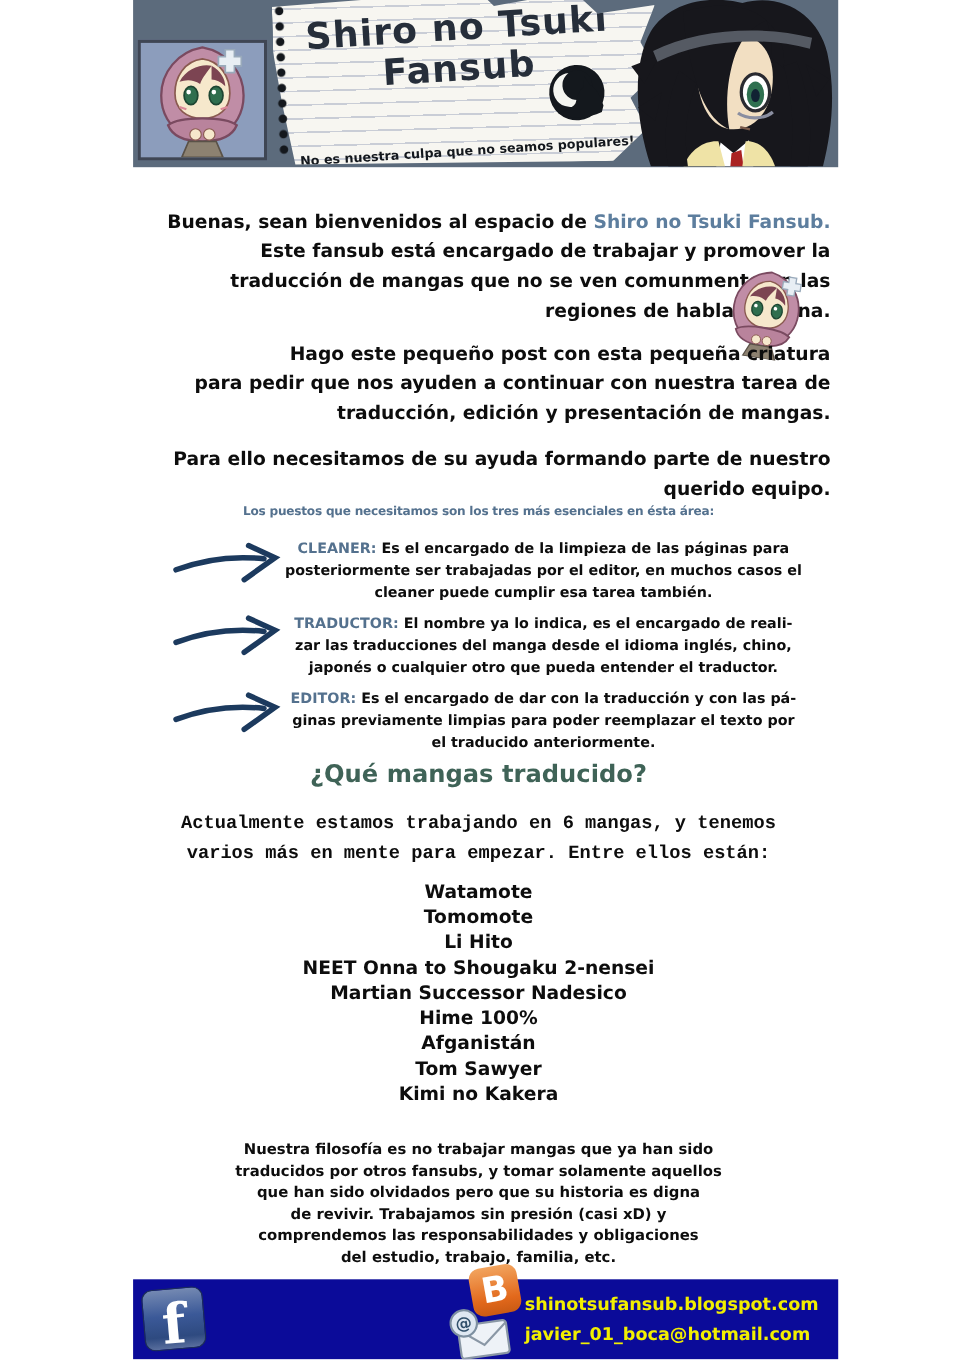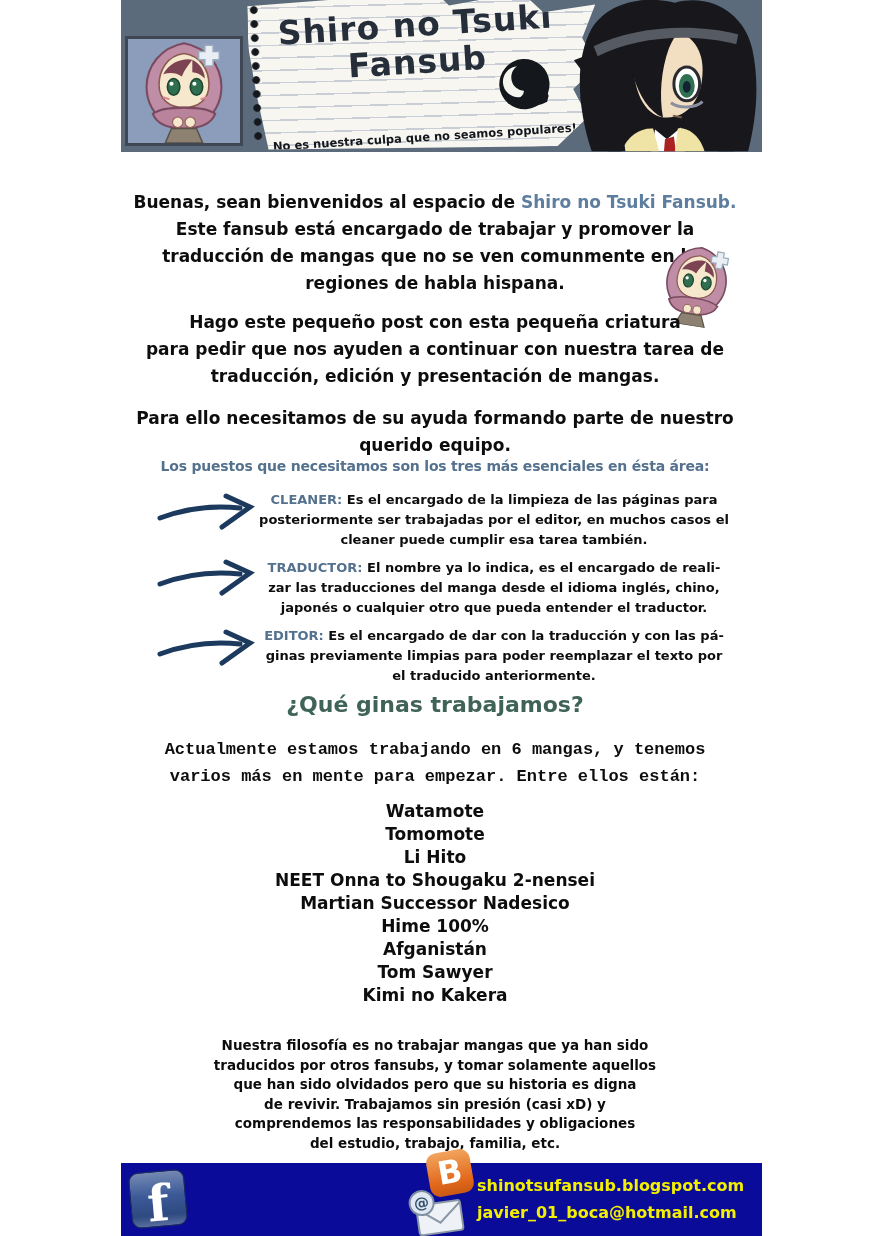--- a/index.html
+++ b/index.html
@@ -21,31 +21,31 @@
   .paper-title{position:absolute;left:18px;top:14px;width:300px;text-align:center;
                font-weight:bold;font-size:33px;line-height:37px;color:#262e3a;
                transform:rotate(-2deg);letter-spacing:1px;}
   .wolf{position:absolute;right:44px;top:66px;width:58px;height:58px;transform:rotate(-3deg);}
   .tagline{position:absolute;left:0;bottom:6px;width:100%;text-align:center;
            font-weight:bold;font-size:11.5px;color:#14181d;transform:rotate(-2deg);}
   .tomoko{position:absolute;right:0;top:0;width:198px;height:152px;}
   .tomoko svg{width:100%;height:100%;display:block;}
 
   
-  .para{position:absolute;left:115px;width:640px;text-align:center;font-weight:bold;
+  .para{position:absolute;left:115px;width:640px;text-align:right;font-weight:bold;
         font-size:17px;line-height:27px;white-space:pre-line;}
   .p1{top:172px;}
   .p2{top:292px;}
   .p3{top:388px;}
   .hl{color:#5d7e9e;}
   .chibi-float{position:absolute;left:648px;top:244px;width:96px;height:82px;transform:rotate(9deg);}
   .chibi-float svg{width:100%;height:100%;}
 
   .roles-heading{position:absolute;left:85px;top:458px;width:700px;text-align:center;
-                 font-weight:bold;font-size:14px;letter-spacing:-0.2px;color:#54718e;}
+                 font-weight:bold;font-size:11px;letter-spacing:-0.2px;color:#54718e;}
   .role{position:absolute;left:255px;width:478px;text-align:center;font-weight:bold;
         font-size:13px;line-height:20px;white-space:pre-line;}
   .role-1{top:490px;} .role-2{top:558px;} .role-3{top:626px;}
   .role .label{color:#54718e;}
   .arrow{position:absolute;left:156px;width:104px;height:44px;}
   .arrow-1{top:490px;} .arrow-2{top:556px;} .arrow-3{top:626px;}
 
   .mangas-heading{position:absolute;left:115px;top:692px;width:640px;text-align:center;
                   font-weight:bold;font-size:22px;color:#3f6357;}
   .mangas-intro{position:absolute;left:115px;top:736px;width:640px;text-align:center;
@@ -185,21 +185,21 @@
 japonés o cualquier otro que pueda entender el traductor.</span></div>
 
   <svg class="arrow arrow-3" viewBox="0 0 104 44">
     <path d="M4,28 C28,19 56,15 84,18" stroke="#1c3a5e" stroke-width="5" fill="none" stroke-linecap="round"></path>
     <path d="M70,6 L94,17 L66,37" stroke="#1c3a5e" stroke-width="5" fill="none" stroke-linecap="round"></path>
   </svg>
   <div class="role role-3"><span class="label">EDITOR:</span><span> Es el encargado de dar con la traducción y con las pá-
 ginas previamente limpias para poder reemplazar el texto por
 el traducido anteriormente.</span></div>
 
-  <div class="mangas-heading">¿Qué ginas trabajamos?</div>
+  <div class="mangas-heading">¿Qué mangas traducido?</div>
   <div class="mangas-intro">Actualmente estamos trabajando en 6 mangas, y tenemos
 varios más en mente para empezar. Entre ellos están:</div>
 
   <div class="manga-list">
     <span>Watamote</span>
     <span>Tomomote</span>
     <span>Li Hito</span>
     <span>NEET Onna to Shougaku 2-nensei</span>
     <span>Martian Successor Nadesico</span>
     <span>Hime 100%</span>

